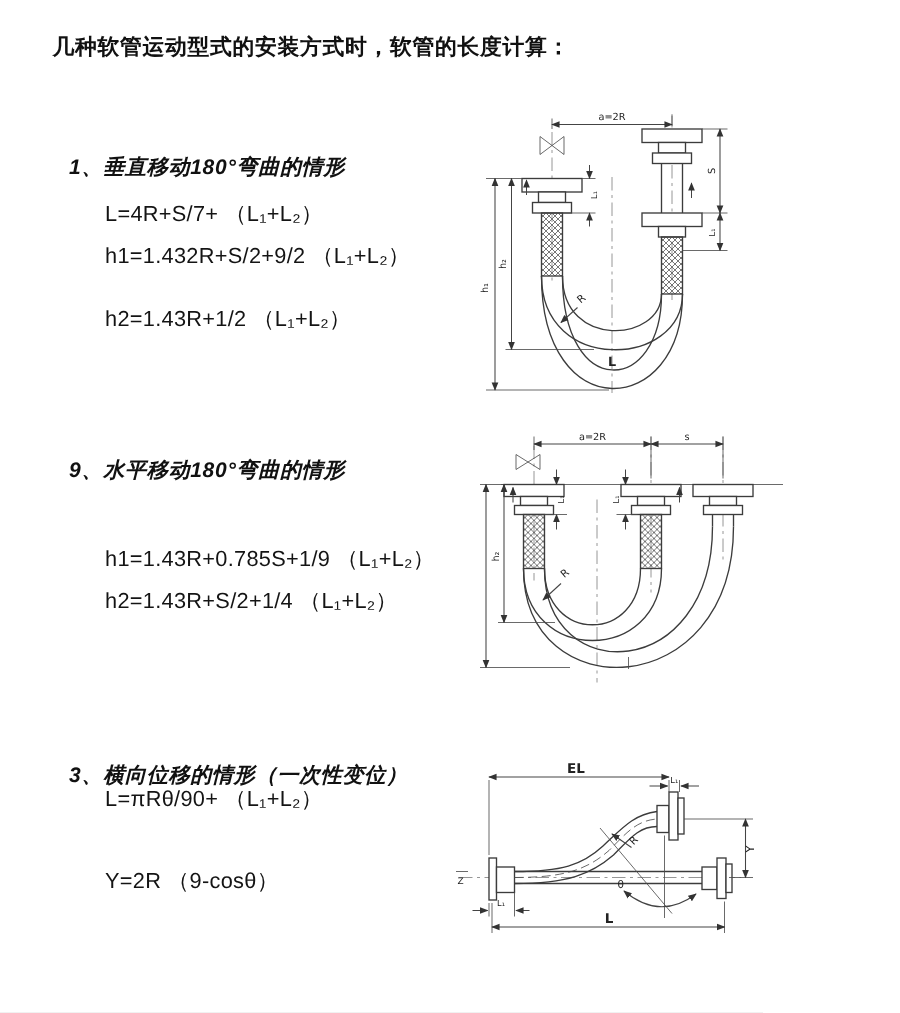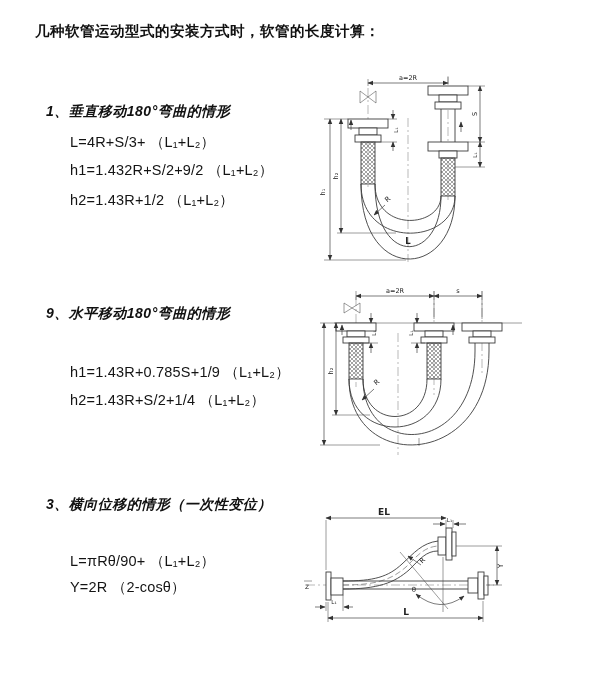--- a/index.html
+++ b/index.html
@@ -17,31 +17,31 @@
   .fl{fill:#fff;stroke:#3c3c3c;stroke-width:.9;}
 </style>
 </head>
 <body>
 
 <div class="page">
 
   <div class="title">几种软管运动型式的安装方式时，软管的长度计算：</div>
 
   <div class="sec-heading" style="left:46px;top:103px">1、垂直移动180°弯曲的情形</div>
-  <div class="formula" style="left:70px;top:133px">L=4R+S/3+ （L₁+L₂）</div>
+  <div class="formula" style="left:70px;top:133px">L=4R+S/7+ （L₁+L₂）</div>
   <div class="formula" style="left:70px;top:161px">h1=1.432R+S/2+9/2 （L₁+L₂）</div>
-  <div class="formula" style="left:70px;top:191px">h2=1.43R+1/2 （L₁+L₂）</div>
+  <div class="formula" style="left:70px;top:203px">h2=1.43R+1/2 （L₁+L₂）</div>
 
   <div class="sec-heading" style="left:46px;top:305px">9、水平移动180°弯曲的情形</div>
   <div class="formula" style="left:70px;top:363px">h1=1.43R+0.785S+1/9 （L₁+L₂）</div>
   <div class="formula" style="left:70px;top:391px">h2=1.43R+S/2+1/4 （L₁+L₂）</div>
 
-  <div class="sec-heading" style="left:46px;top:496px">3、横向位移的情形（一次性变位）</div>
-  <div class="formula" style="left:70px;top:552px">L=πRθ/90+ （L₁+L₂）</div>
-  <div class="formula" style="left:70px;top:578px">Y=2R （2-cosθ）</div>
+  <div class="sec-heading" style="left:46px;top:508px">3、横向位移的情形（一次性变位）</div>
+  <div class="formula" style="left:70px;top:523px">L=πRθ/90+ （L₁+L₂）</div>
+  <div class="formula" style="left:70px;top:578px">Y=2R （9-cosθ）</div>
 
   <svg style="left:308px;top:70px" width="285" height="195" viewBox="0 0 285 195">
     <defs>
       <marker id="ar1" viewBox="0 0 10 10" refX="9" refY="5" markerWidth="8" markerHeight="8" orient="auto-start-reverse">
         <path d="M0,1 L10,5 L0,9 z" fill="#333"></path>
       </marker>
       <pattern id="ht1" width="4" height="4" patternUnits="userSpaceOnUse">
         <path d="M0,0 L4,4 M4,0 L0,4" stroke="#666" stroke-width="0.6"></path>
       </pattern>
     </defs>

